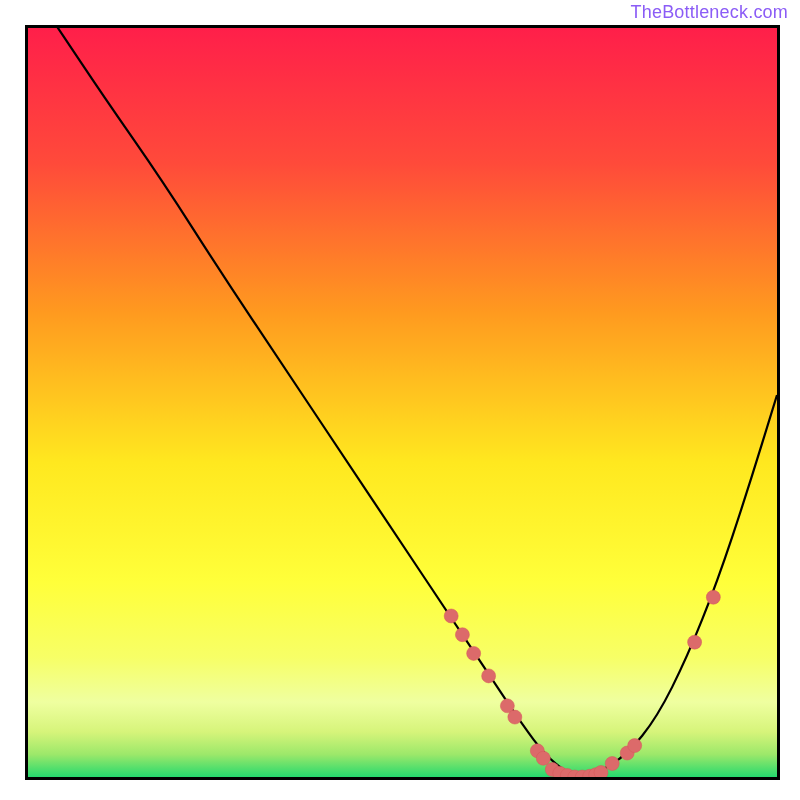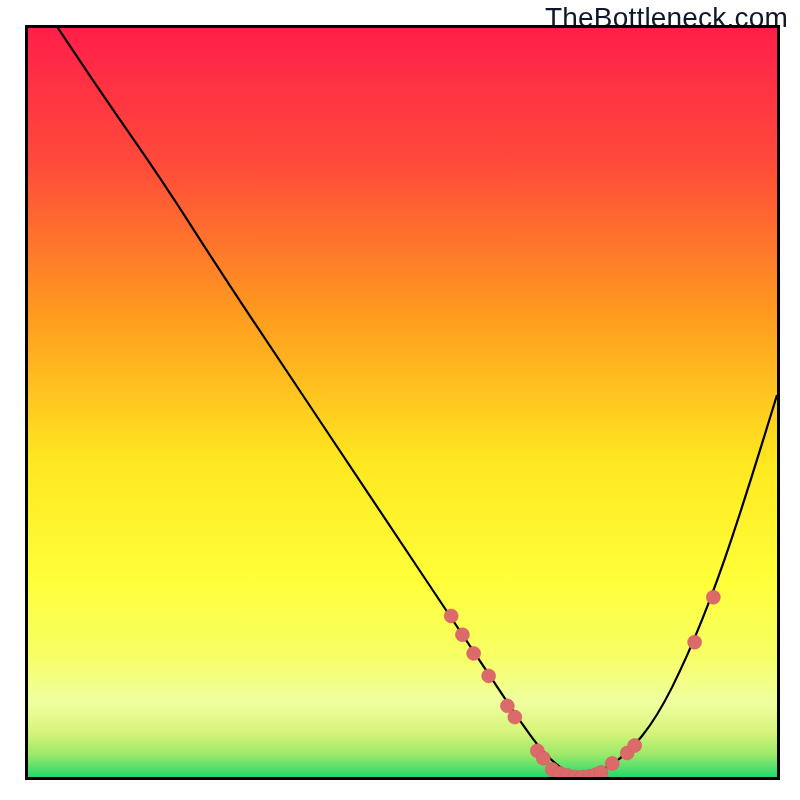--- a/index.html
+++ b/index.html
@@ -8,22 +8,22 @@
     width: 800px;
     height: 800px;
     background: #ffffff;
     font-family: Arial, Helvetica, sans-serif;
     position: relative;
   }
   .watermark {
     position: absolute;
     top: 2px;
     right: 12px;
-    color: #0f172a;
-    font-size: 28px;
+    color: #8b5cf6;
+    font-size: 18px;
     font-weight: 500;
     letter-spacing: 0.2px;
   }
   .plot-frame {
     position: absolute;
     left: 25px;
     top: 25px;
     width: 755px;
     height: 755px;
     border: 3px solid #000000;

